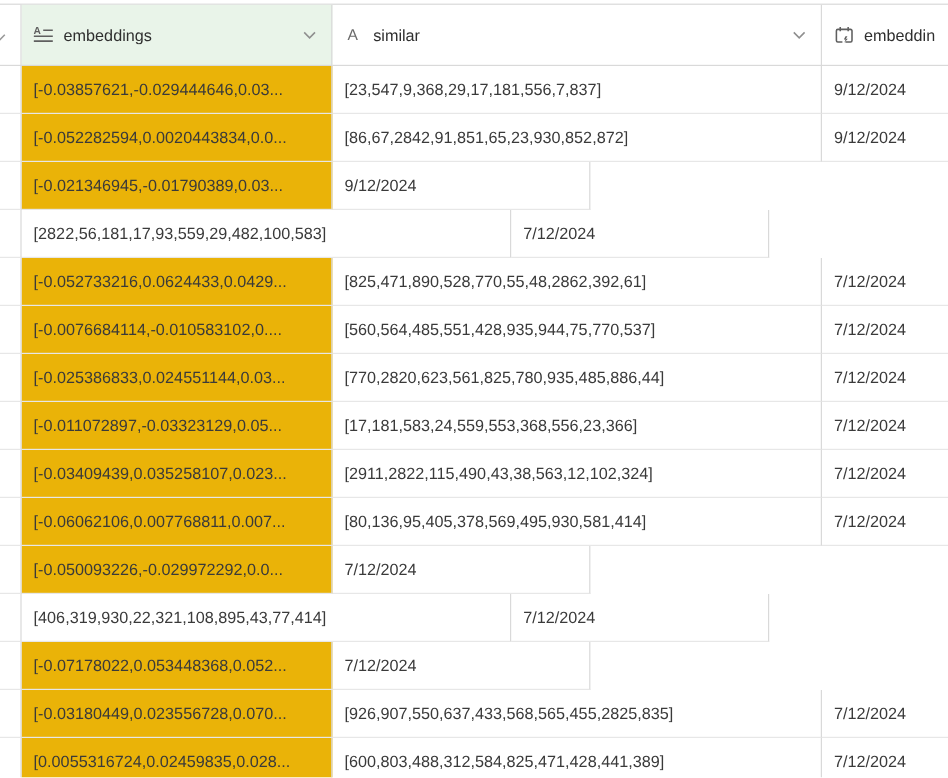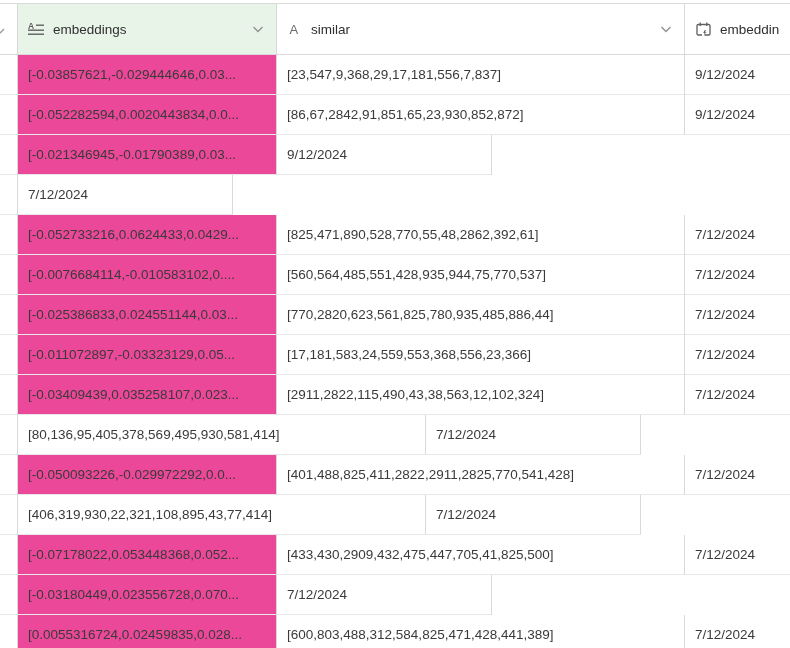--- a/index.html
+++ b/index.html
@@ -31,21 +31,21 @@
   .col-gutter { width: 18px; flex: none; padding: 0; position: relative; }
   .col-embeddings { width: 259px; flex: none; }
   .col-similar { width: 408px; flex: none; }
   .col-date { width: 215px; flex: none; }
 
   .header-row .cell { color: #2f2f2f; font-size: 13.5px; }
   .header-label { margin-left: 8px; overflow: hidden; text-overflow: clip; }
   .hdr-spacer { flex: 1; }
 
   .bg-green-hdr  { background: #e9f4e9; }
-  .bg-green-cell { background: #ec4899; }
+  .bg-green-cell { background: #eab308; }
 
   .cell-text { overflow: hidden; }
 
   .icon { flex: none; display: inline-flex; align-items: center; justify-content: center; }
   .chevron { flex: none; }
 
   
   .edge-chevron { position: absolute; left: -7px; top: 20px; }
 </style>
 </head>
@@ -132,20 +132,23 @@
     <div class="cell col-gutter"></div>
     <div class="cell col-embeddings bg-green-cell">
       <span class="cell-text">[-0.021346945,-0.01790389,0.03...</span>
     </div>
     <div class="cell col-date">
       <span class="cell-text">9/12/2024</span>
     </div>
   </div>
         <div class="row">
     <div class="cell col-gutter"></div>
+    <div class="cell col-similar">
+      <span class="cell-text">[2822,56,181,17,93,559,29,482,100,583]</span>
+    </div>
     <div class="cell col-date">
       <span class="cell-text">7/12/2024</span>
     </div>
   </div>
         <div class="row">
     <div class="cell col-gutter"></div>
     <div class="cell col-embeddings bg-green-cell">
       <span class="cell-text">[-0.052733216,0.0624433,0.0429...</span>
     </div>
     <div class="cell col-similar">
@@ -198,65 +201,65 @@
     </div>
     <div class="cell col-similar">
       <span class="cell-text">[2911,2822,115,490,43,38,563,12,102,324]</span>
     </div>
     <div class="cell col-date">
       <span class="cell-text">7/12/2024</span>
     </div>
   </div>
         <div class="row">
     <div class="cell col-gutter"></div>
+    <div class="cell col-embeddings bg-green-cell">
+      <span class="cell-text">[-0.06062106,0.007768811,0.007...</span>
+    </div>
     <div class="cell col-similar">
       <span class="cell-text">[80,136,95,405,378,569,495,930,581,414]</span>
     </div>
     <div class="cell col-date">
       <span class="cell-text">7/12/2024</span>
     </div>
   </div>
         <div class="row">
     <div class="cell col-gutter"></div>
     <div class="cell col-embeddings bg-green-cell">
       <span class="cell-text">[-0.050093226,-0.029972292,0.0...</span>
     </div>
-    <div class="cell col-similar">
-      <span class="cell-text">[401,488,825,411,2822,2911,2825,770,541,428]</span>
-    </div>
     <div class="cell col-date">
       <span class="cell-text">7/12/2024</span>
     </div>
   </div>
         <div class="row">
     <div class="cell col-gutter"></div>
     <div class="cell col-similar">
       <span class="cell-text">[406,319,930,22,321,108,895,43,77,414]</span>
     </div>
     <div class="cell col-date">
       <span class="cell-text">7/12/2024</span>
     </div>
   </div>
         <div class="row">
     <div class="cell col-gutter"></div>
     <div class="cell col-embeddings bg-green-cell">
       <span class="cell-text">[-0.07178022,0.053448368,0.052...</span>
     </div>
-    <div class="cell col-similar">
-      <span class="cell-text">[433,430,2909,432,475,447,705,41,825,500]</span>
-    </div>
     <div class="cell col-date">
       <span class="cell-text">7/12/2024</span>
     </div>
   </div>
         <div class="row">
     <div class="cell col-gutter"></div>
     <div class="cell col-embeddings bg-green-cell">
       <span class="cell-text">[-0.03180449,0.023556728,0.070...</span>
     </div>
+    <div class="cell col-similar">
+      <span class="cell-text">[926,907,550,637,433,568,565,455,2825,835]</span>
+    </div>
     <div class="cell col-date">
       <span class="cell-text">7/12/2024</span>
     </div>
   </div>
         <div class="row">
     <div class="cell col-gutter"></div>
     <div class="cell col-embeddings bg-green-cell">
       <span class="cell-text">[0.0055316724,0.02459835,0.028...</span>
     </div>
     <div class="cell col-similar">

